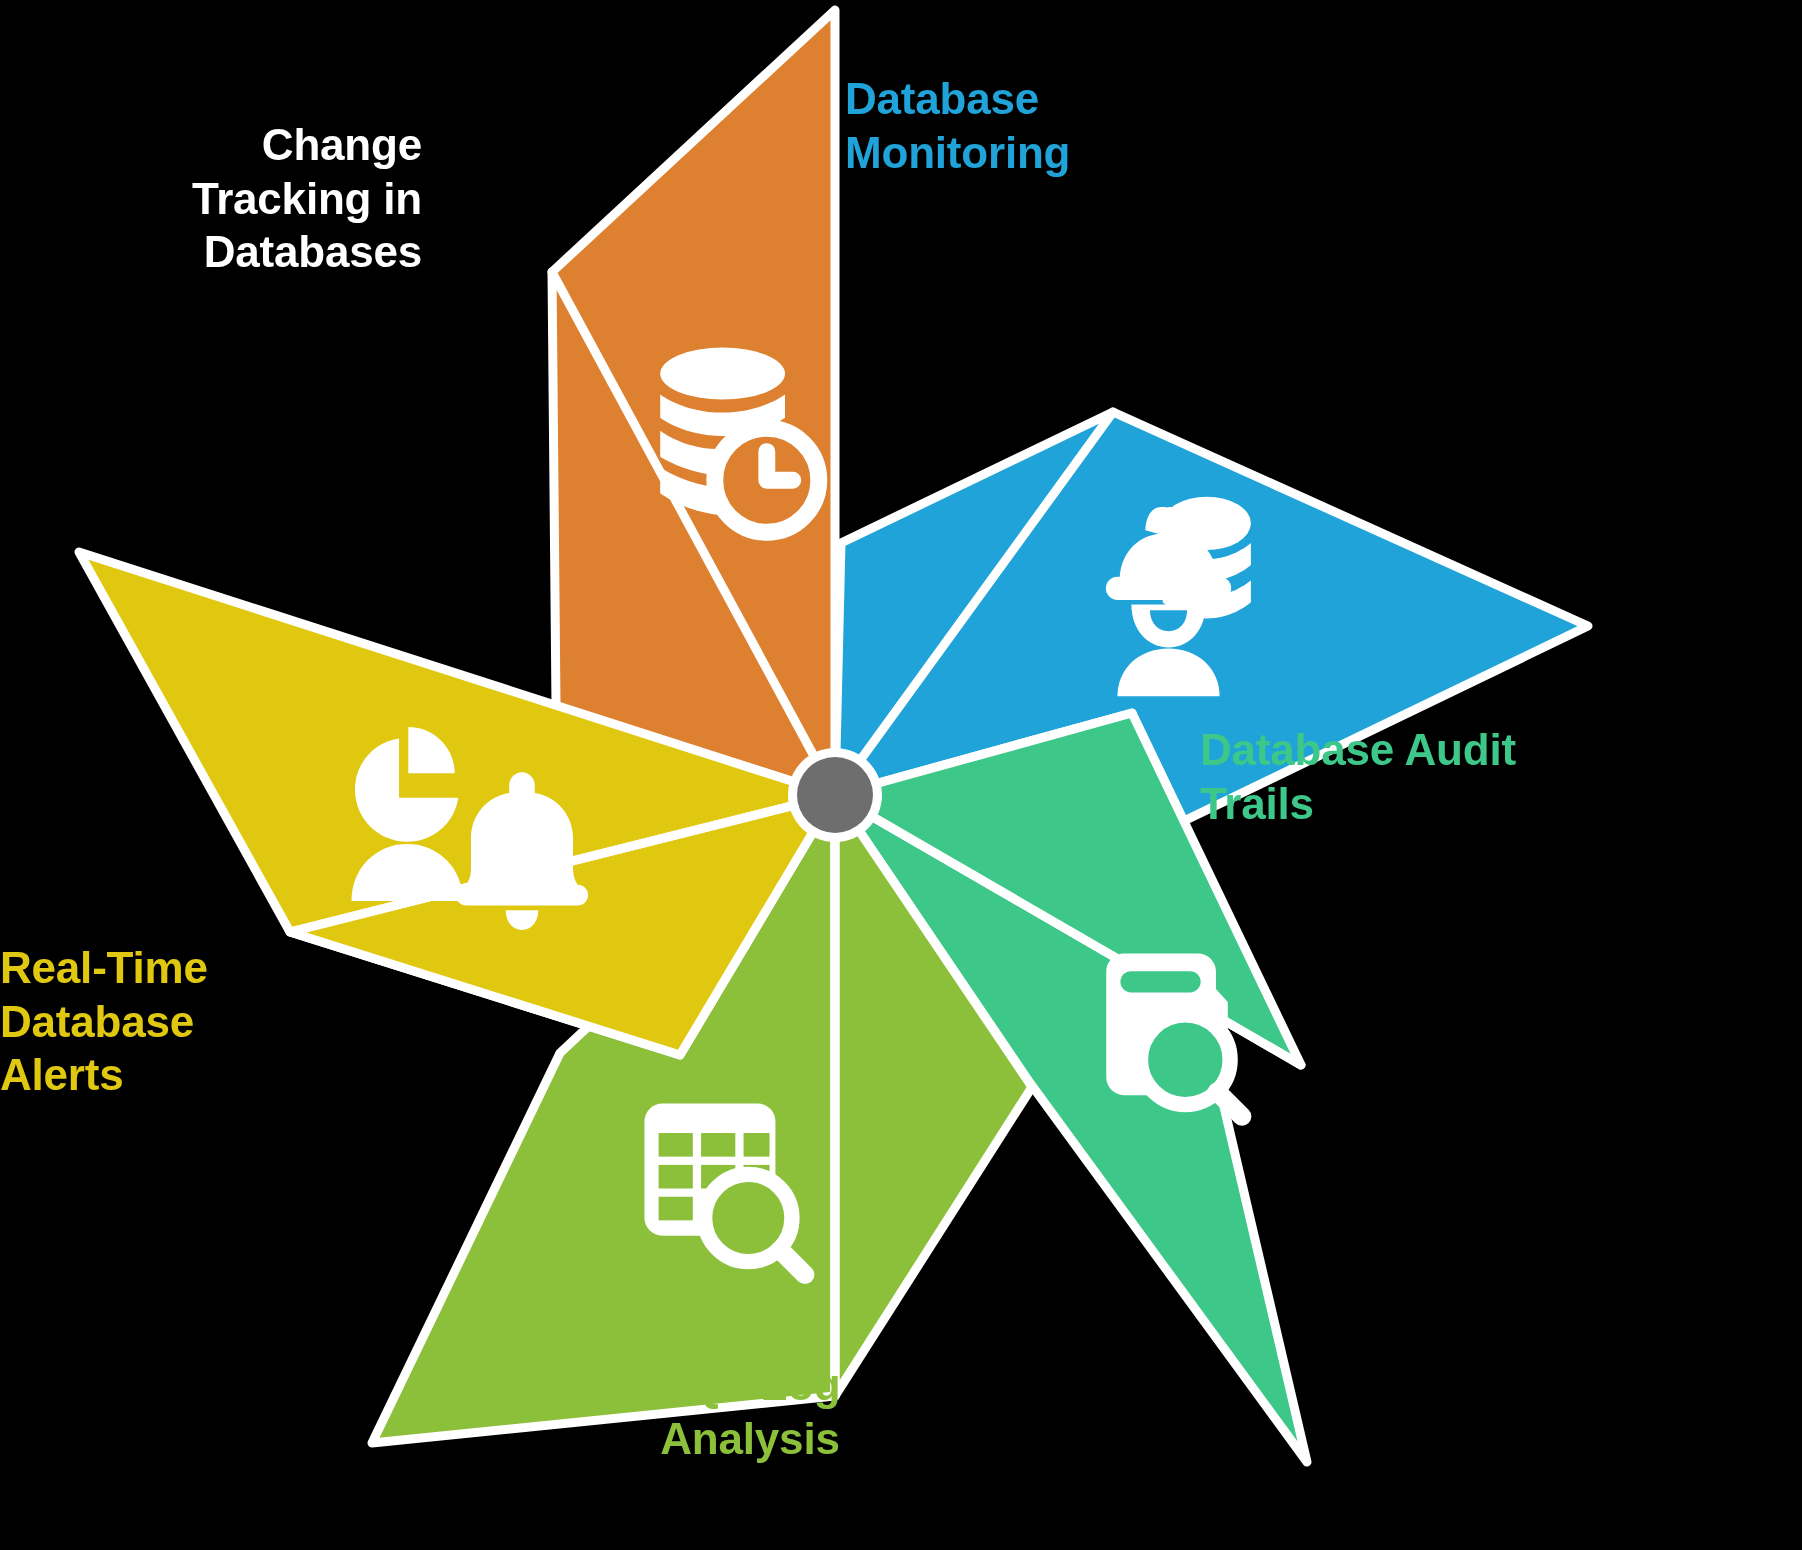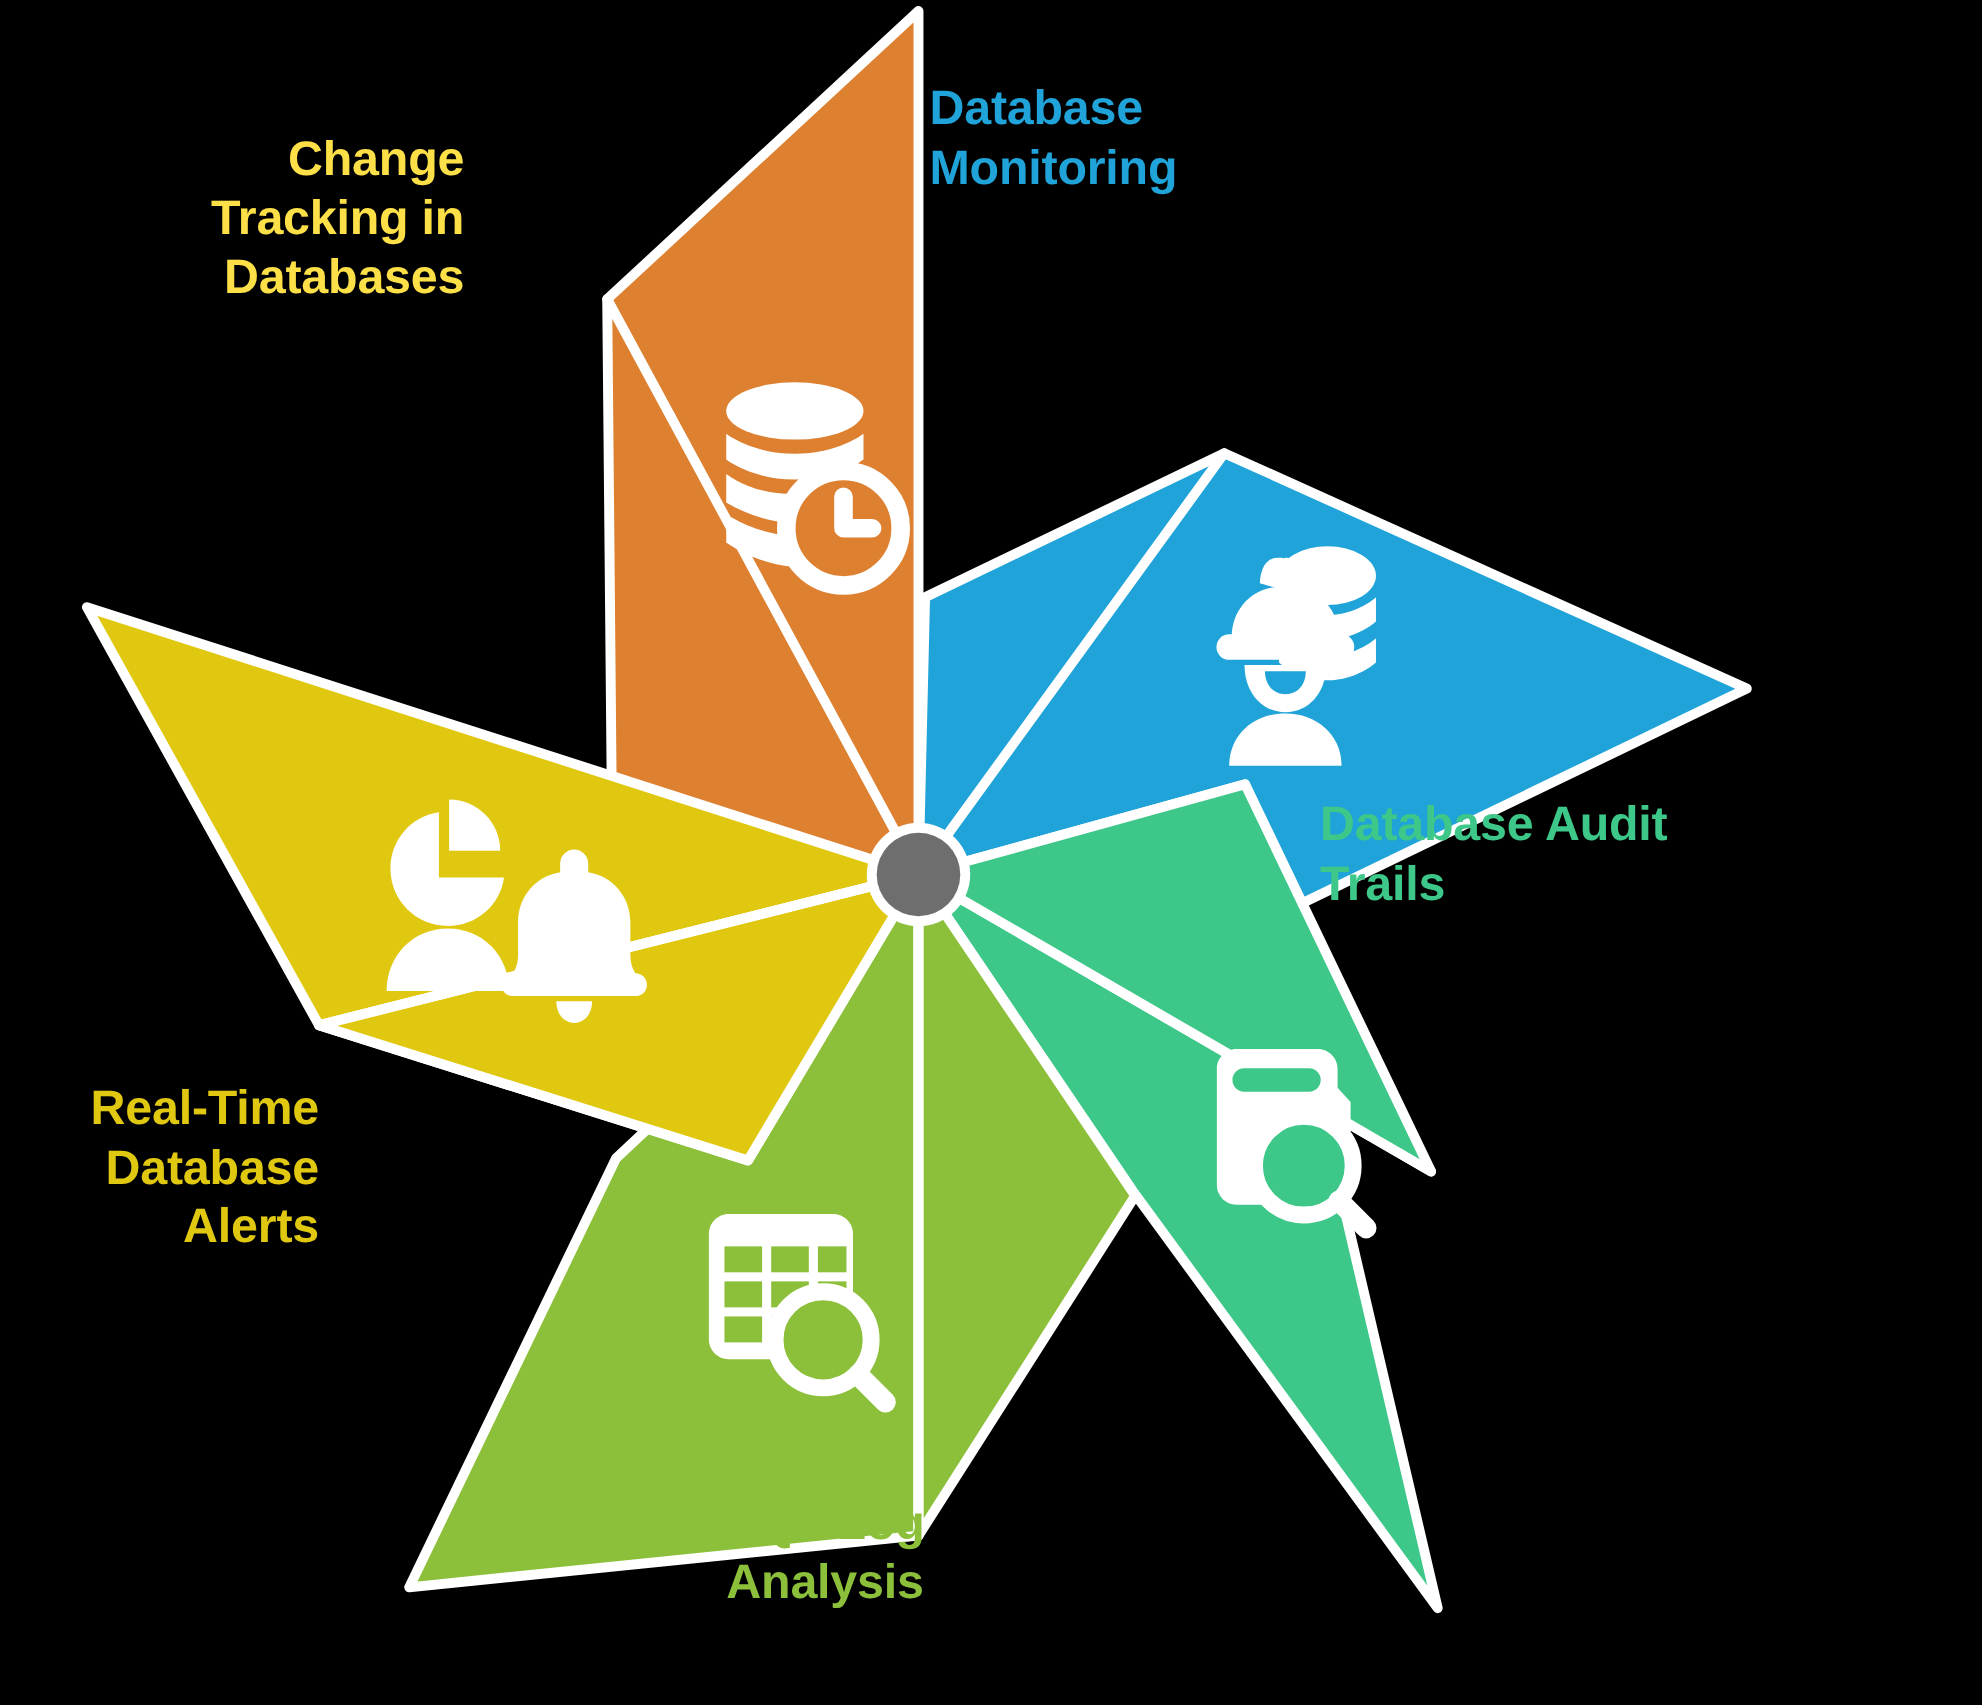--- a/index.html
+++ b/index.html
@@ -78,23 +78,23 @@
     text-align: left;
   }
   .label-sql-log {
     left: 600px;
     top: 1358px;
     width: 300px;
     text-align: center;
   }
   .label-realtime-alerts {
     left: 0px;
-    top: 981px;
+    top: 941px;
     width: 290px;
-    text-align: right;
+    text-align: left;
   }
 </style>
 </head>
 <body style="background: rgb(0, 0, 0);">
 
 <div id="pinwheel-root">
 
   <svg class="stage" viewBox="0 0 1802 1550">
 
     <g>
@@ -172,21 +172,21 @@
       </g>
     </g>
 
     <g>
       <circle class="hub-ring" cx="835" cy="795" r="47"></circle>
       <circle class="hub-core" cx="835" cy="795" r="38"></circle>
     </g>
 
   </svg>
 
-  <div class="blade-label label-change-tracking" style="color:#fde047;">Change
+  <div class="blade-label label-change-tracking" style="color:#ffffff;">Change
 Tracking in
 Databases</div>
 
   <div class="blade-label label-database-monitoring" style="color:#1FA3D8;">Database
 Monitoring</div>
 
   <div class="blade-label label-database-audit" style="color:#3DC788;">Database Audit
 Trails</div>
 
   <div class="blade-label label-sql-log" style="color:#8CC03A;">SQL Log

